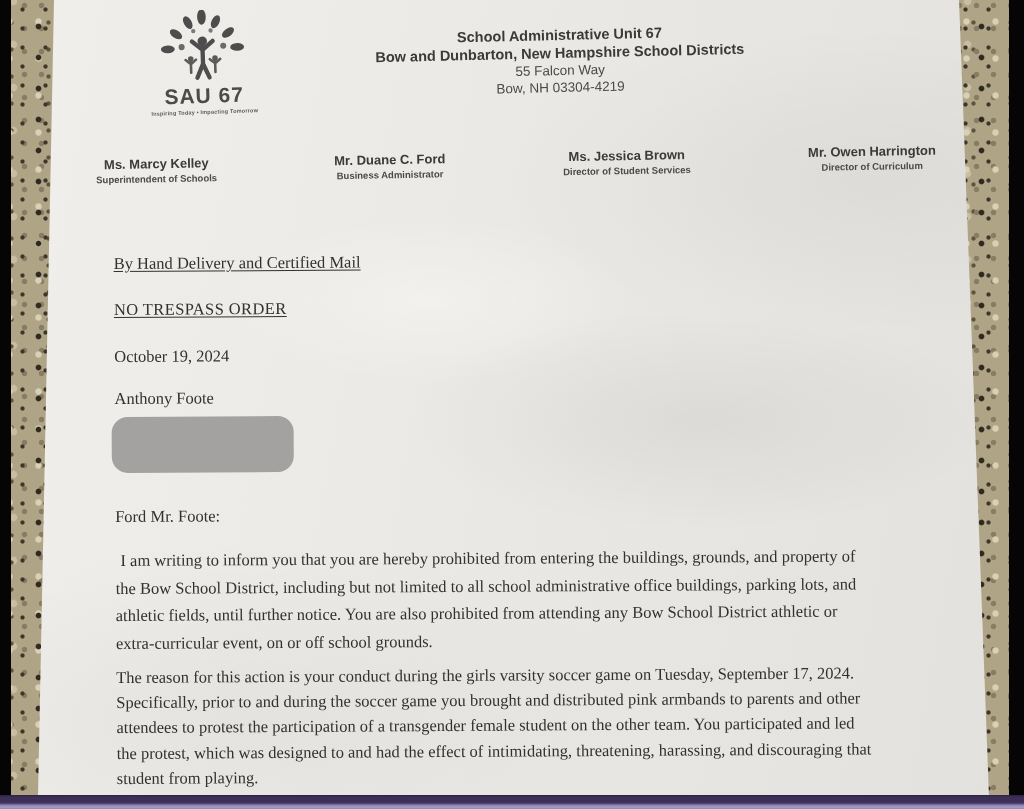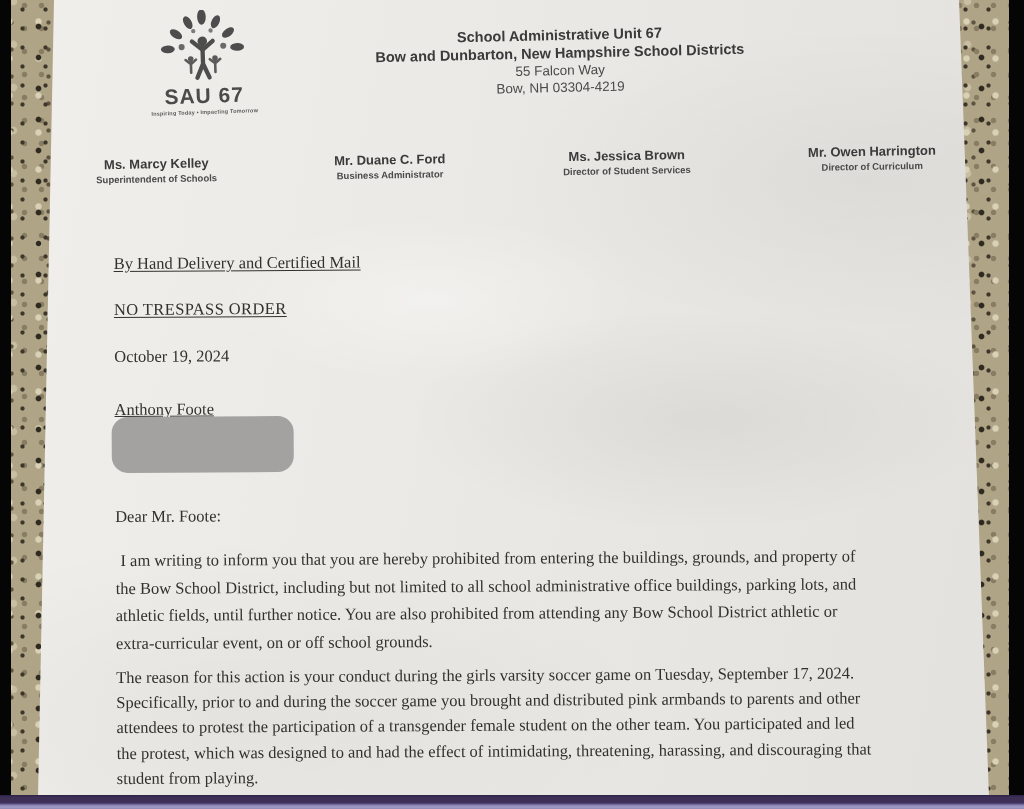--- a/index.html
+++ b/index.html
@@ -77,21 +77,21 @@
   .body-block{
     position:absolute;left:112px;top:0;width:840px;height:797px;
     transform:rotate(-0.35deg);transform-origin:0 0;
     font-size:16.5px;color:#33312e;
   }
   .abs{position:absolute;left:0;}
   .underlined{text-decoration:underline;text-underline-offset:2px;}
   .delivery{top:254px;}
   .subject{top:300px;letter-spacing:.4px;}
   .date-line{top:347px;}
-  .recipient{top:400px;text-decoration:underline;}
+  .recipient{top:389px;}
   .redaction{
     position:absolute;left:-3px;top:417px;width:182px;height:56px;
     background:#a3a2a0;border-radius:16px;
   }
   .salutation{top:507px;}
   .para{line-height:27.5px;white-space:nowrap;}
   .para1{top:547px;}
   .para2{top:665px;line-height:25.2px;}
   .para .indent{text-indent:5px;}
 </style>
@@ -159,21 +159,21 @@
         <div class="admin-title">Director of Curriculum</div>
       </div>
     </div>
 
     <div class="body-block">
       <div class="abs delivery underlined">By Hand Delivery and Certified Mail</div>
       <div class="abs subject underlined">NO TRESPASS ORDER</div>
       <div class="abs date-line">October 19, 2024</div>
       <div class="abs recipient">Anthony Foote</div>
       <div class="redaction"></div>
-      <div class="abs salutation">Dear Mr. Foote:</div>
+      <div class="abs salutation">Ford Mr. Foote:</div>
 
       <div class="abs para para1">
         <div class="indent">I am writing to inform you that you are hereby prohibited from entering the buildings, grounds, and property of</div>
         <div>the Bow School District, including but not limited to all school administrative office buildings, parking lots, and</div>
         <div>athletic fields, until further notice. You are also prohibited from attending any Bow School District athletic or</div>
         <div>extra-curricular event, on or off school grounds.</div>
       </div>
 
       <div class="abs para para2">
         <div>The reason for this action is your conduct during the girls varsity soccer game on Tuesday, September 17, 2024.</div>

